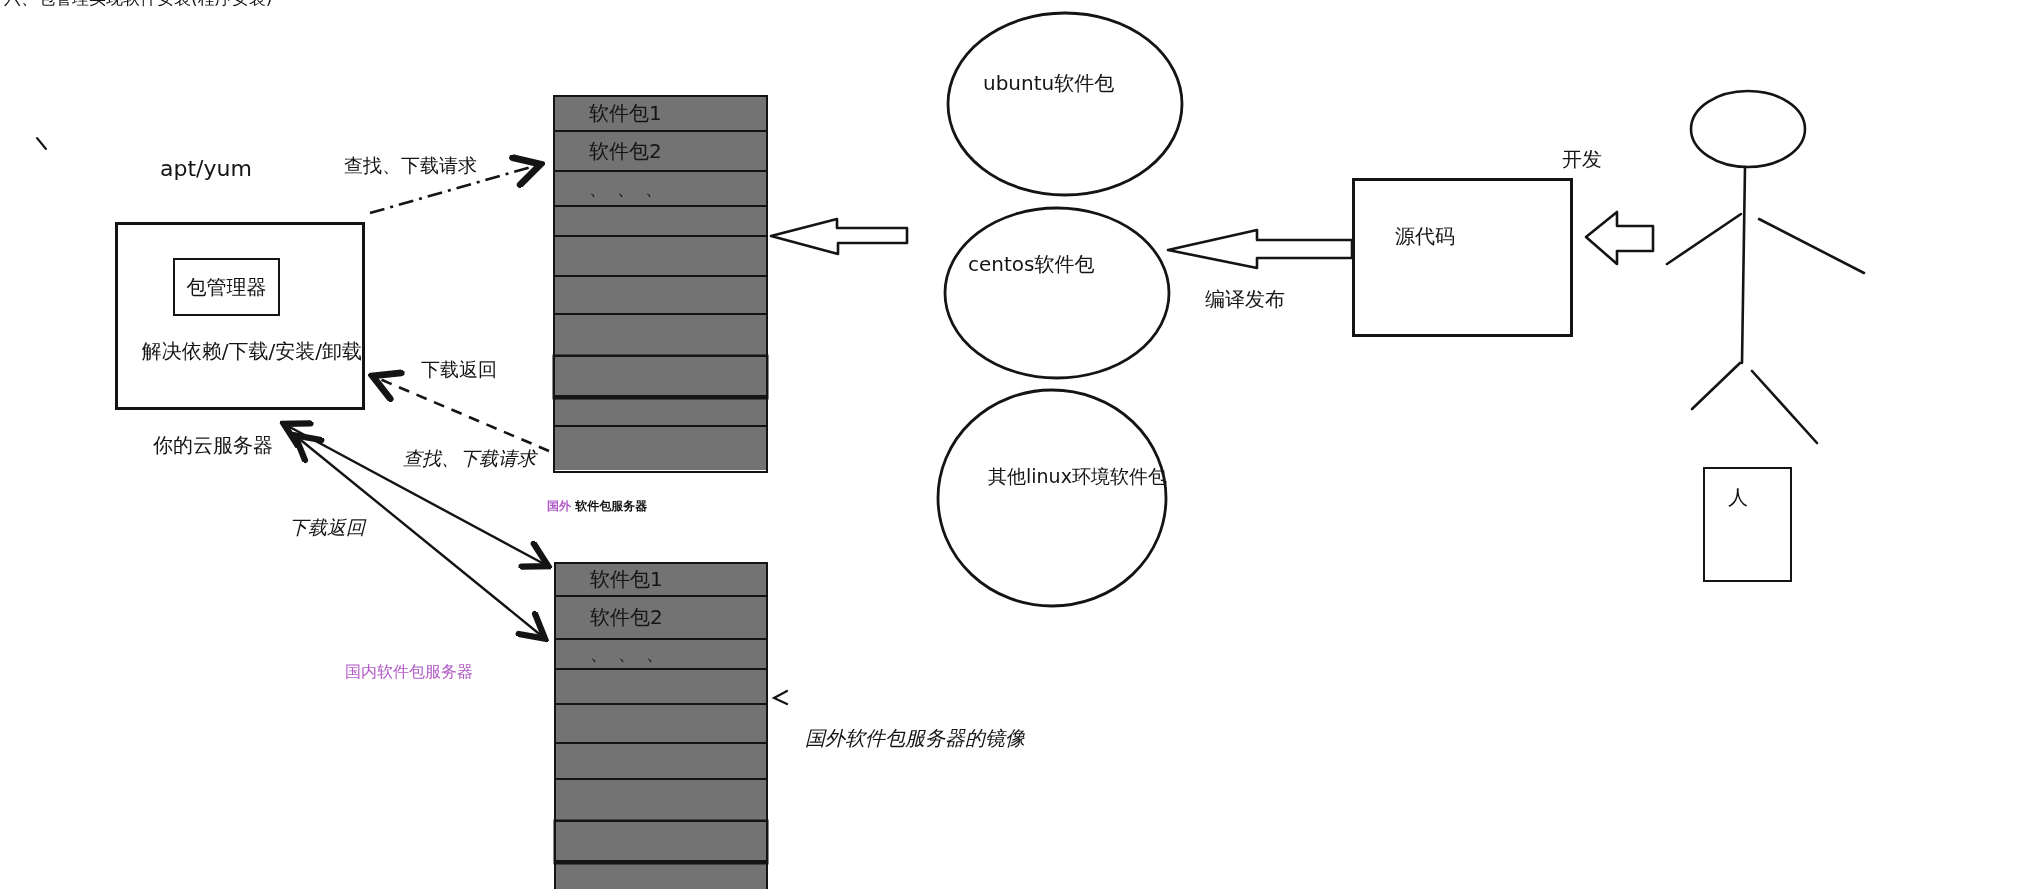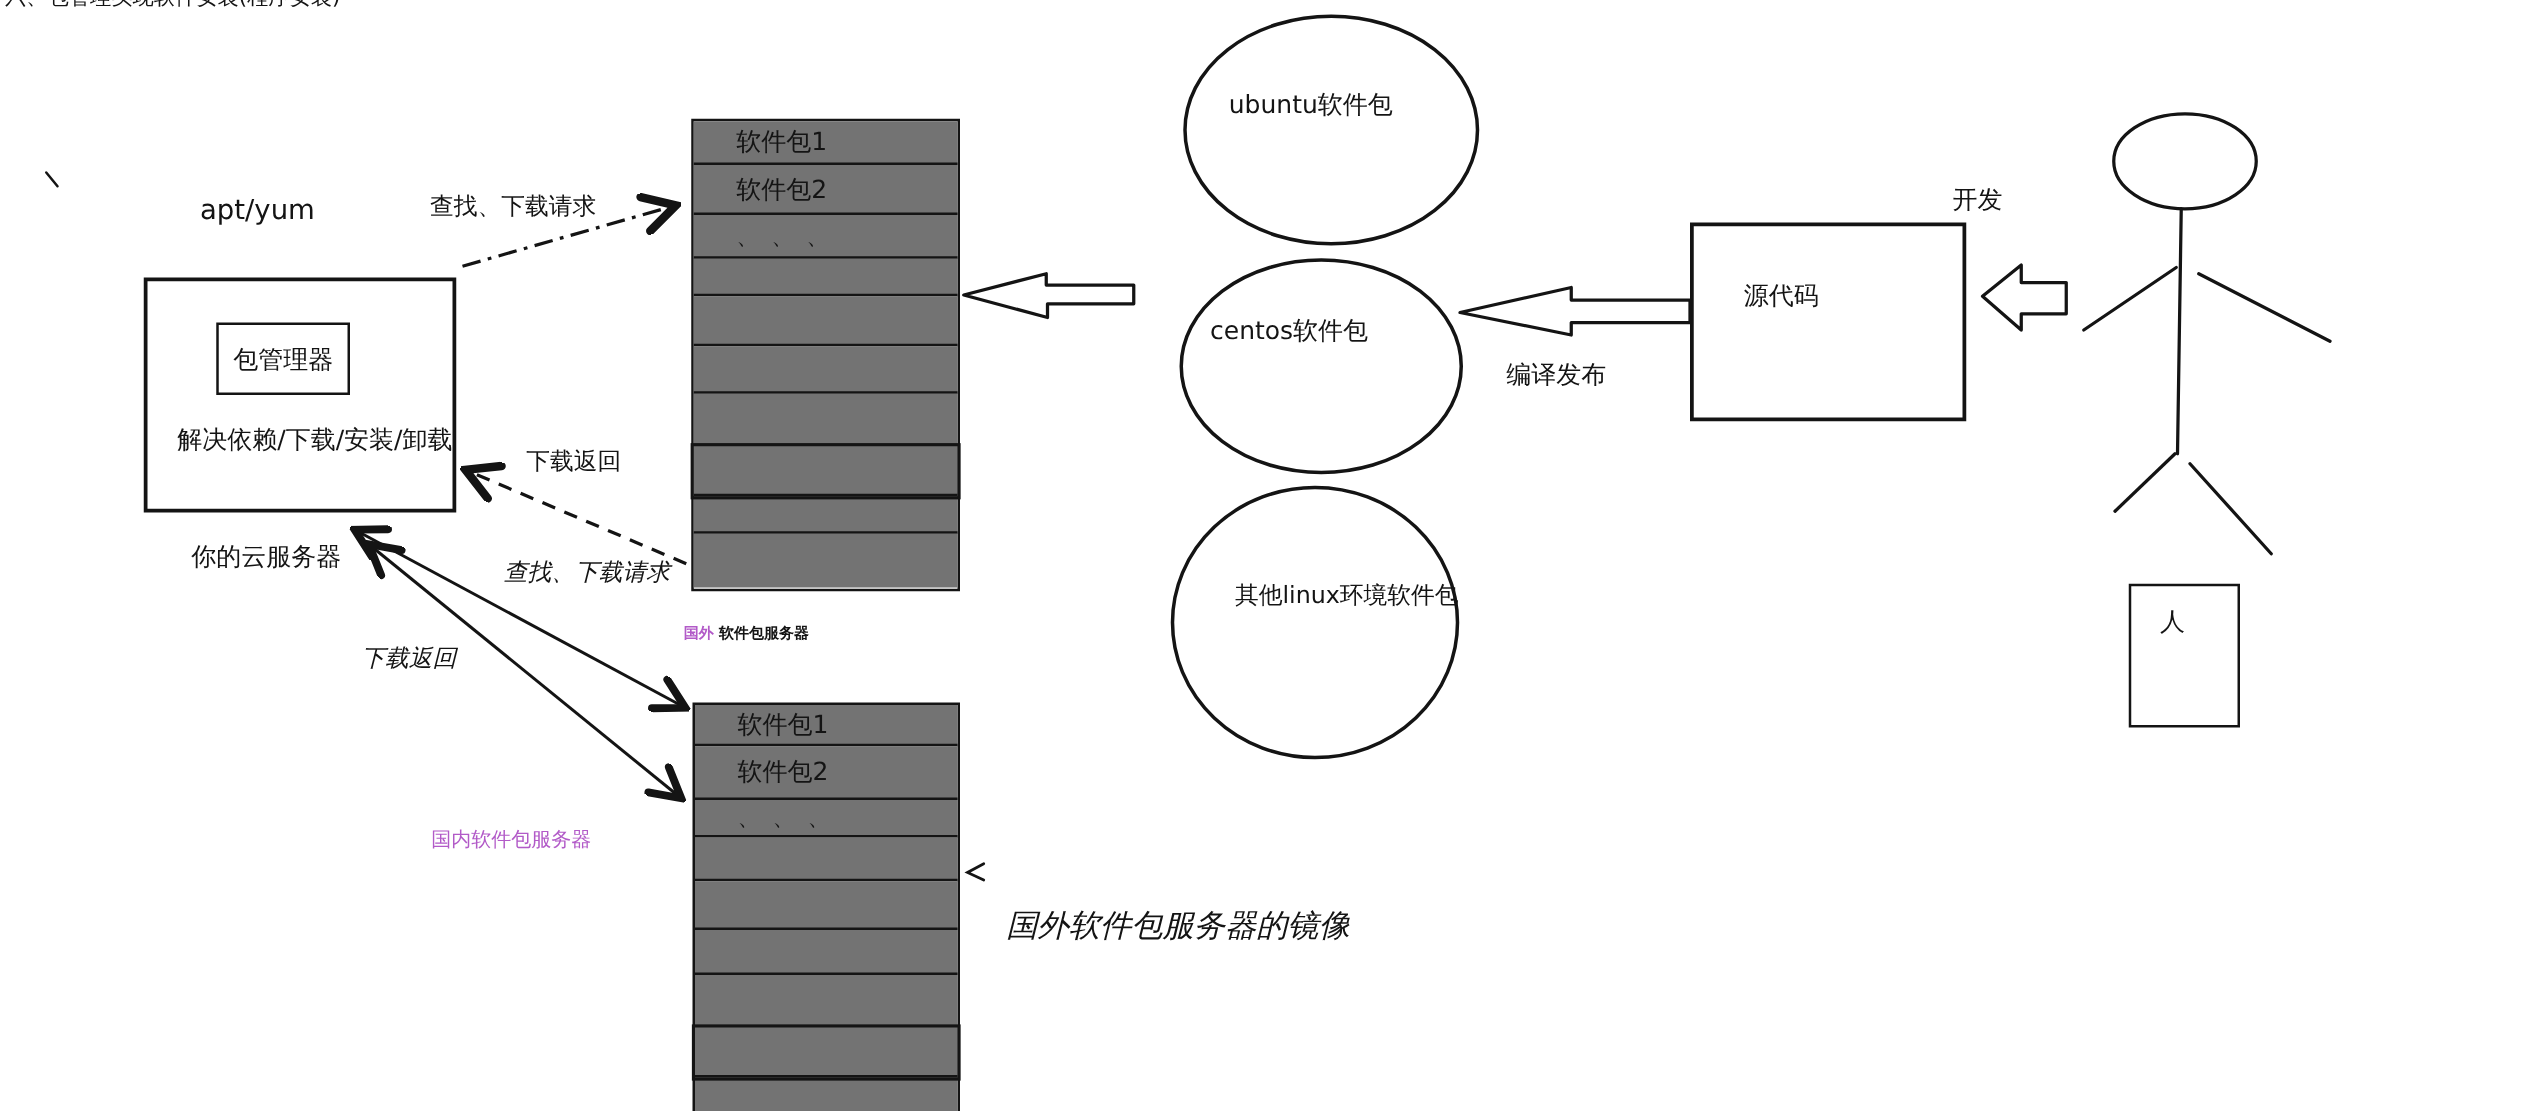--- a/index.html
+++ b/index.html
@@ -122,21 +122,21 @@
       <span class="dots">、、、</span>
     </div>
     <div class="row" style="height:35px;"></div>
     <div class="row" style="height:39px;"></div>
     <div class="row" style="height:36px;"></div>
     <div class="row" style="height:42px;"></div>
     <div class="row bold" style="height:40px;"></div>
     <div class="row" style="height:62px;"></div>
   </div>
   <div class="lbl purple" style="left:345px; top:663px; font-size:16px;">国内软件包服务器</div>
-  <div class="lbl italic" style="left:805px; top:727px; font-size:25px;">国外软件包服务器的镜像</div>
+  <div class="lbl italic" style="left:805px; top:727px; font-size:20px;">国外软件包服务器的镜像</div>
 
   <div class="lbl" style="left:983px; top:72px; font-size:20px;">ubuntu软件包</div>
   <div class="lbl" style="left:968px; top:253px; font-size:20px;">centos软件包</div>
   <div class="lbl" style="left:988px; top:466px; font-size:19px;">其他linux环境软件包</div>
 
   <div class="box center-box" style="left:1352px; top:178px; width:221px; height:159px; align-items:flex-start; justify-content:flex-start;">
     <span style="margin:42px 0 0 40px;">源代码</span>
   </div>
   <div class="lbl" style="left:1562px; top:148px; font-size:20px;">开发</div>
   <div class="lbl" style="left:1205px; top:288px; font-size:20px;">编译发布</div>

